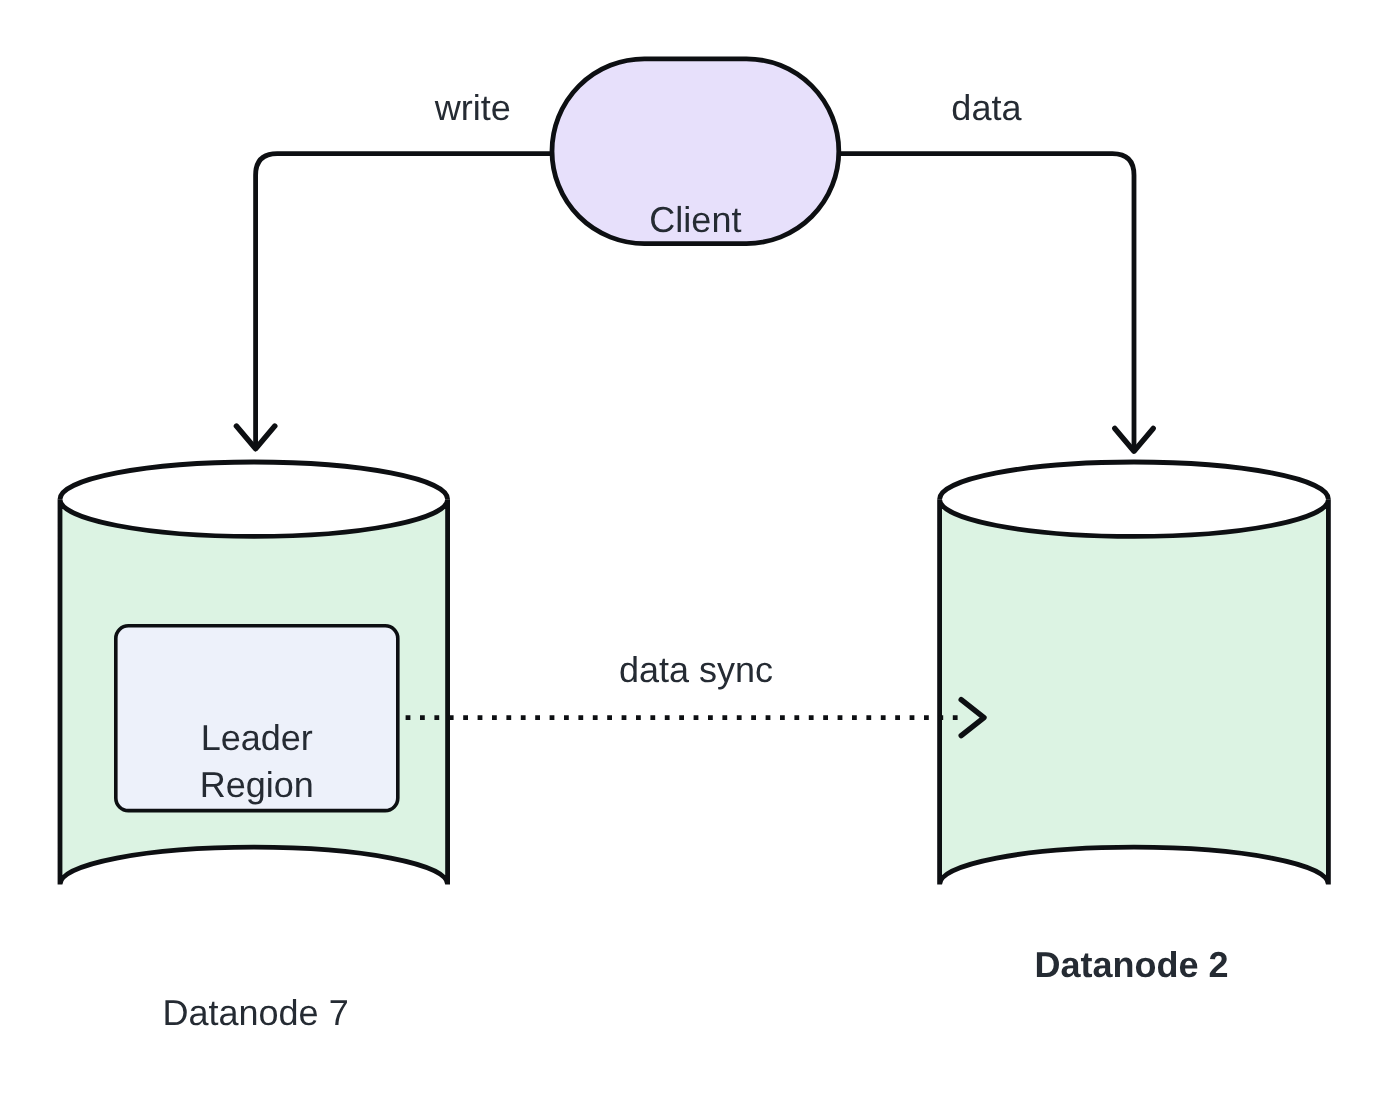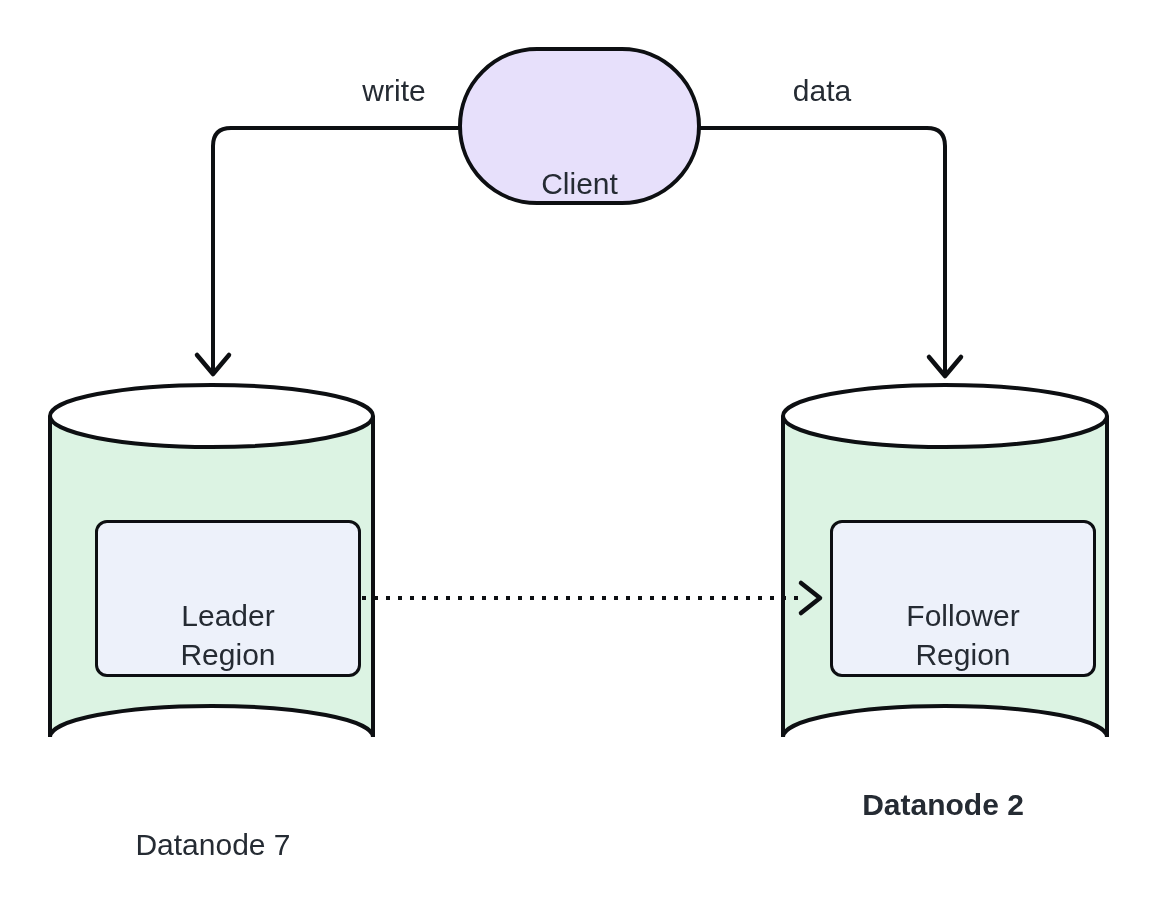--- a/index.html
+++ b/index.html
@@ -61,21 +61,21 @@
     color: var(--text, #252B33);
   }
   .client {
     left: 458px; top: 47px;
     width: 243px; height: 158px;
     background: var(--client-fill, #E7E0FB);
     border: 4px solid var(--stroke, #0D0F12);
     border-radius: 79px;
   }
   .region {
-    width: 266px; height: 157px;
+    width: 238px; height: 157px;
     top: 520px;
     background: var(--region-fill, #EDF1FA);
     border: 3.5px solid var(--stroke, #0D0F12);
     border-radius: 12px;
     line-height: 1.3;
   }
   .region .wrap {
     max-width: 150px;
   }
   .leader { left: 95px; }
@@ -127,23 +127,21 @@
   </svg>
 
   <div class="node client">
     <span>Client</span>
   </div>
 
   <div class="node region leader">
     <span class="wrap">Leader Region</span>
   </div>
 
-  <div class="node region follower">
-    <span class="wrap">Follower Region</span>
-  </div>
 
   <div class="label label-write">write</div>
   <div class="label label-read">data</div>
+  <div class="label label-datasync">data sync</div>
 
   <div class="label label-datanode1">Datanode 7</div>
   <div class="label label-datanode2">Datanode 2</div>
 
 </div>
 
 </body></html>

